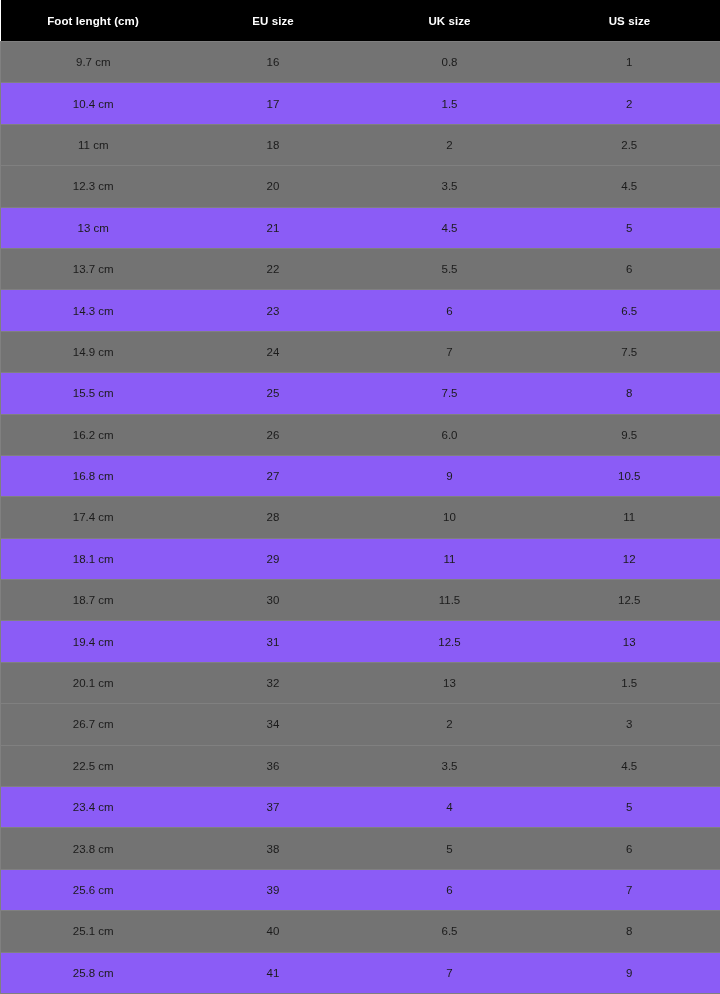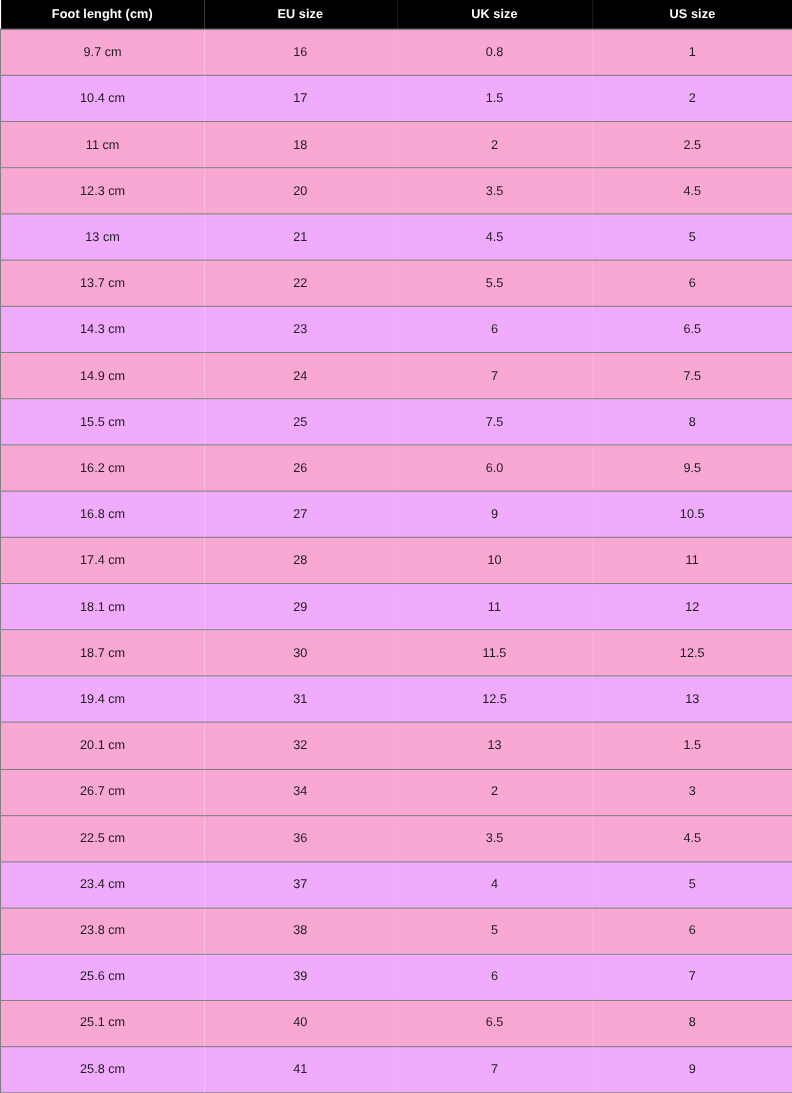--- a/index.html
+++ b/index.html
@@ -20,40 +20,40 @@
     height: 994px;
     border-collapse: collapse;
     table-layout: fixed;
   }
 
   
   #size-table thead tr {
     background: #000000;
   }
   #size-table thead th {
-    height: 26px;
+    height: 41px;
     padding: 0;
     color: #ffffff;
     font-size: 11.5px;
     font-weight: bold;
     text-align: center;
     letter-spacing: 0.1px;
     vertical-align: middle;
     border: none;
   }
 
   
   #size-table tbody tr {
     height: 37.3px;
   }
   #size-table tbody tr.row-shaded {
-    background: #f9a8d4;
+    background: #737373;
   }
   #size-table tbody tr.row-plain {
-    background: #f0abfc;
+    background: #8b5cf6;
   }
 
   #size-table tbody td {
     padding: 0;
     height: 37.3px;
     color: #1b1b1b;
     font-size: 11.5px;
     font-weight: normal;
     text-align: center;
     vertical-align: middle;

